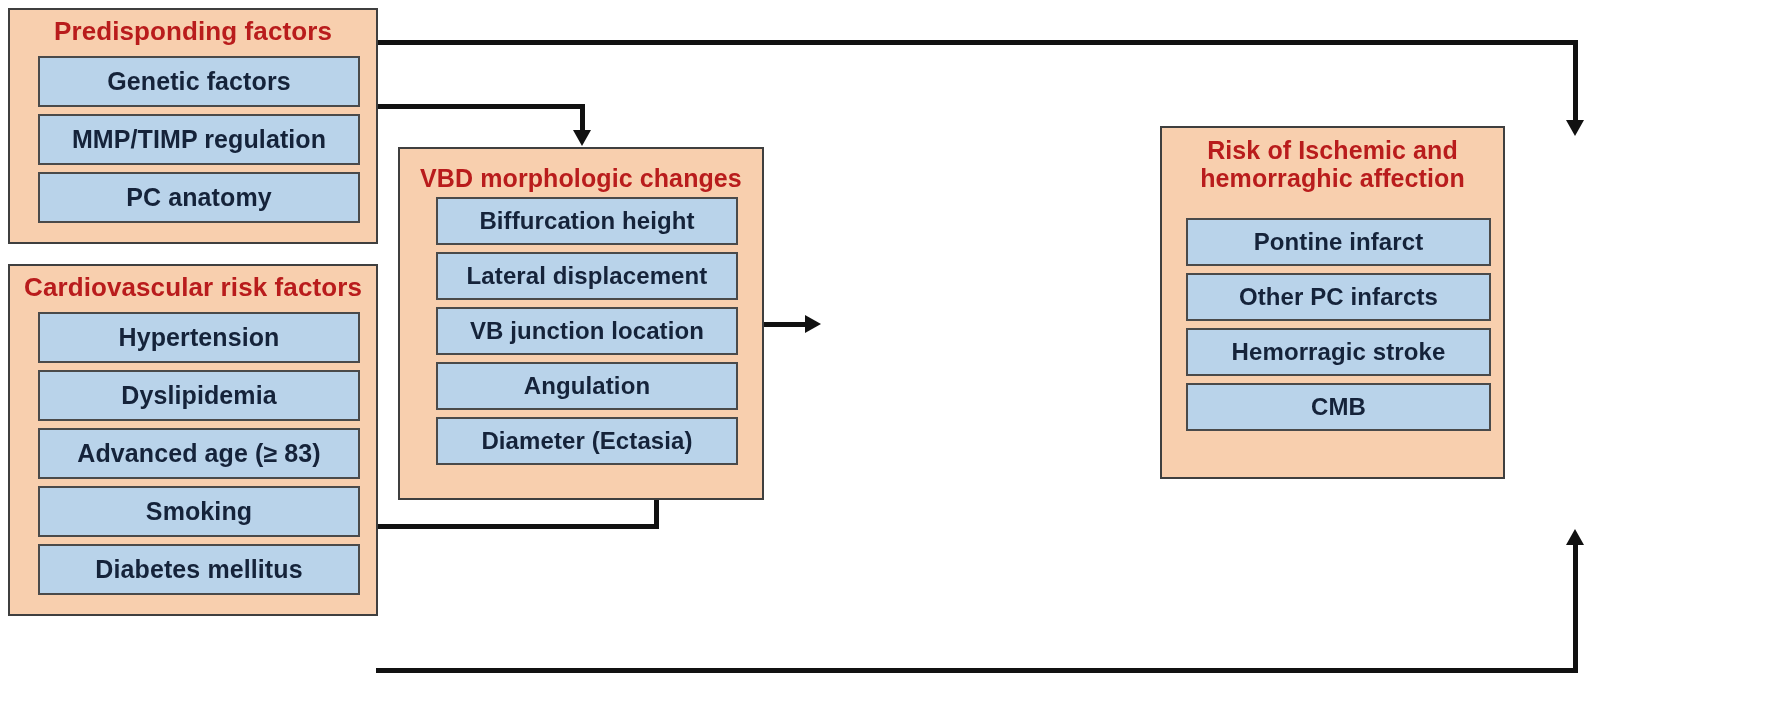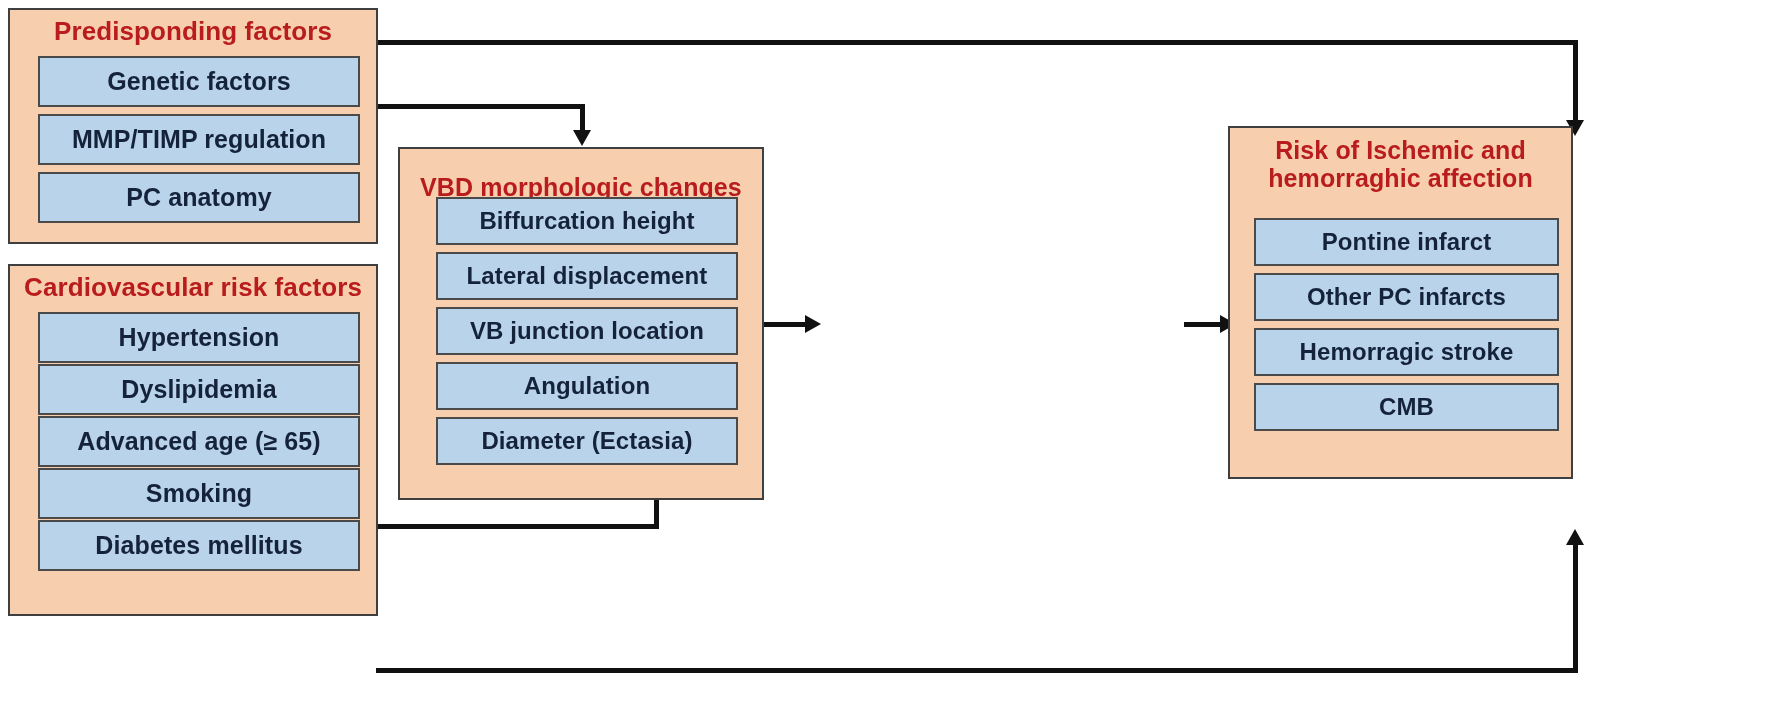--- a/index.html
+++ b/index.html
@@ -83,42 +83,42 @@
     <div class="group-title" style="font-size:26px; padding-top:7px; padding-bottom:5px;">Predisponding factors</div>
     <div class="chips" style="top:46px; padding:0 16px; gap:7px;">
       <div class="chip" style="height:51px; font-size:25px;">Genetic factors</div>
       <div class="chip" style="height:51px; font-size:25px;">MMP/TIMP regulation</div>
       <div class="chip" style="height:51px; font-size:25px;">PC anatomy</div>
     </div>
   </div>
 
   <div class="group" style="left:8px; top:264px; width:370px; height:352px;">
     <div class="group-title" style="font-size:26px; padding-top:7px; padding-bottom:5px;">Cardiovascular risk factors</div>
-    <div class="chips" style="top:46px; padding:0 16px; gap:1px;">
+    <div class="chips" style="top:46px; padding:0 16px; gap:7px;">
       <div class="chip" style="height:51px; font-size:25px;">Hypertension</div>
       <div class="chip" style="height:51px; font-size:25px;">Dyslipidemia</div>
-      <div class="chip" style="height:51px; font-size:25px;">Advanced age (≥ 65)</div>
+      <div class="chip" style="height:51px; font-size:25px;">Advanced age (≥ 83)</div>
       <div class="chip" style="height:51px; font-size:25px;">Smoking</div>
       <div class="chip" style="height:51px; font-size:25px;">Diabetes mellitus</div>
     </div>
   </div>
 
   <div class="group" style="left:398px; top:147px; width:366px; height:353px;">
-    <div class="group-title" style="font-size:25px; padding-top:24px; padding-bottom:5px;">VBD morphologic changes</div>
+    <div class="group-title" style="font-size:25px; padding-top:15px; padding-bottom:5px;">VBD morphologic changes</div>
     <div class="chips" style="top:48px; padding:0 24px; gap:7px;">
       <div class="chip" style="height:48px; font-size:24px;">Biffurcation height</div>
       <div class="chip" style="height:48px; font-size:24px;">Lateral displacement</div>
       <div class="chip" style="height:48px; font-size:24px;">VB junction location</div>
       <div class="chip" style="height:48px; font-size:24px;">Angulation</div>
       <div class="chip" style="height:48px; font-size:24px;">Diameter (Ectasia)</div>
     </div>
   </div>
 
 
-  <div class="group" style="left:1228px; top:126px; width:345px; height:353px;">
+  <div class="group" style="left:1160px; top:126px; width:345px; height:353px;">
     <div class="group-title" style="font-size:25px; padding-top:8px; padding-bottom:4px; padding-left:12px; padding-right:12px;">Risk of Ischemic and hemorraghic affection</div>
     <div class="chips" style="top:90px; padding:0 12px; gap:7px;">
       <div class="chip" style="height:48px; font-size:24px;">Pontine infarct</div>
       <div class="chip" style="height:48px; font-size:24px;">Other PC infarcts</div>
       <div class="chip" style="height:48px; font-size:24px;">Hemorragic stroke</div>
       <div class="chip" style="height:48px; font-size:24px;">CMB</div>
     </div>
   </div>
 
 </div>

